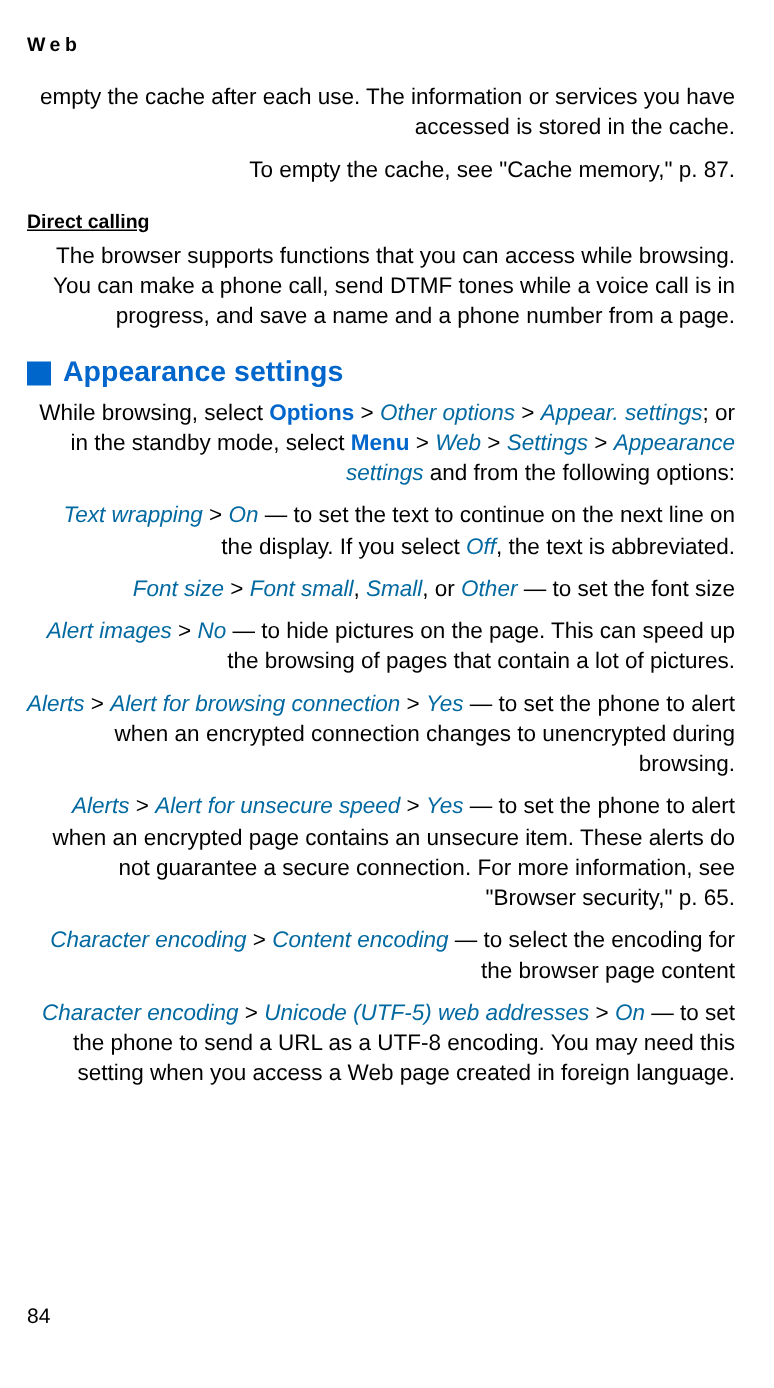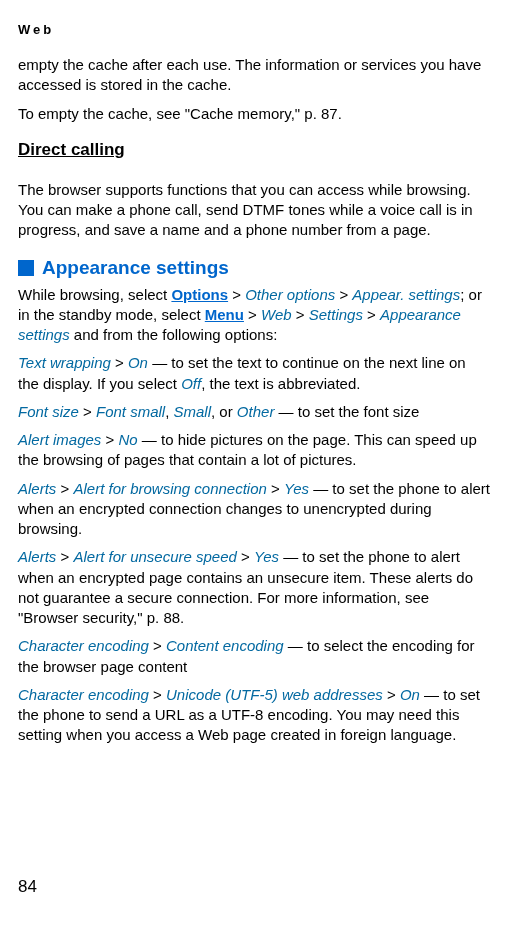--- a/index.html
+++ b/index.html
@@ -19,62 +19,62 @@
     .header {
       font-size: 13px;
       font-weight: bold;
       letter-spacing: 3px;
       margin-bottom: 18px;
     }
     .para {
       font-size: 15px;
       line-height: 1.35;
       margin-bottom: 8px;
+      text-align: right;
     }
     .subheading {
-      font-size: 17px;
+      font-size: 13px;
       font-weight: bold;
       text-decoration: underline;
       margin-top: 16px;
-      margin-bottom: 20px;
+      margin-bottom: 6px;
     }
     .section-heading {
       font-size: 19px;
       font-weight: bold;
       color: #0066cc;
       margin-top: 16px;
       margin-bottom: 6px;
       display: flex;
       align-items: center;
     }
     .square {
       display: inline-block;
       width: 16px;
       height: 16px;
       background: #0066cc;
       margin-right: 8px;
     }
     .menu-term {
       color: #0066cc;
       font-weight: bold;
-      text-decoration: underline;
     }
     .ui-term {
       color: #0369a1;
       font-style: italic;
     }
     .gt {
       font-weight: normal;
       color: #000000;
     }
     .page-number {
       position: absolute;
-      bottom: 28px;
+      bottom: 40px;
       left: 18px;
-      font-size: 17px;
+      font-size: 14px;
     }
   </style>
 </head>
 <body>
 
 <div class="header">Web</div>
 
 <div class="para">empty the cache after each use. The information or services you have accessed is stored in the cache.</div>
 
 <div class="para">
@@ -105,21 +105,21 @@
 
 <div class="para">
   <span class="ui-term">Alert images</span><span class="gt"> &gt; </span><span class="ui-term">No</span><span> — to hide pictures on the page. This can speed up the browsing of pages that contain a lot of pictures.</span>
 </div>
 
 <div class="para">
   <span class="ui-term">Alerts</span><span class="gt"> &gt; </span><span class="ui-term">Alert for browsing connection</span><span class="gt"> &gt; </span><span class="ui-term">Yes</span><span> — to set the phone to alert when an encrypted connection changes to unencrypted during browsing.</span>
 </div>
 
 <div class="para">
-  <span class="ui-term">Alerts</span><span class="gt"> &gt; </span><span class="ui-term">Alert for unsecure speed</span><span class="gt"> &gt; </span><span class="ui-term">Yes</span><span> — to set the phone to alert when an encrypted page contains an unsecure item. These alerts do not guarantee a secure connection. For more information, see "Browser security," p.</span><span> 88.</span>
+  <span class="ui-term">Alerts</span><span class="gt"> &gt; </span><span class="ui-term">Alert for unsecure speed</span><span class="gt"> &gt; </span><span class="ui-term">Yes</span><span> — to set the phone to alert when an encrypted page contains an unsecure item. These alerts do not guarantee a secure connection. For more information, see "Browser security," p.</span><span> 65.</span>
 </div>
 
 <div class="para">
   <span class="ui-term">Character encoding</span><span class="gt"> &gt; </span><span class="ui-term">Content encoding</span><span> — to select the encoding for the browser page content</span>
 </div>
 
 <div class="para">
   <span class="ui-term">Character encoding</span><span class="gt"> &gt; </span><span class="ui-term">Unicode (UTF-5) web addresses</span><span class="gt"> &gt; </span><span class="ui-term">On</span><span> — to set the phone to send a URL as a UTF-8 encoding. You may need this setting when you access a Web page created in foreign language.</span>
 </div>
 

